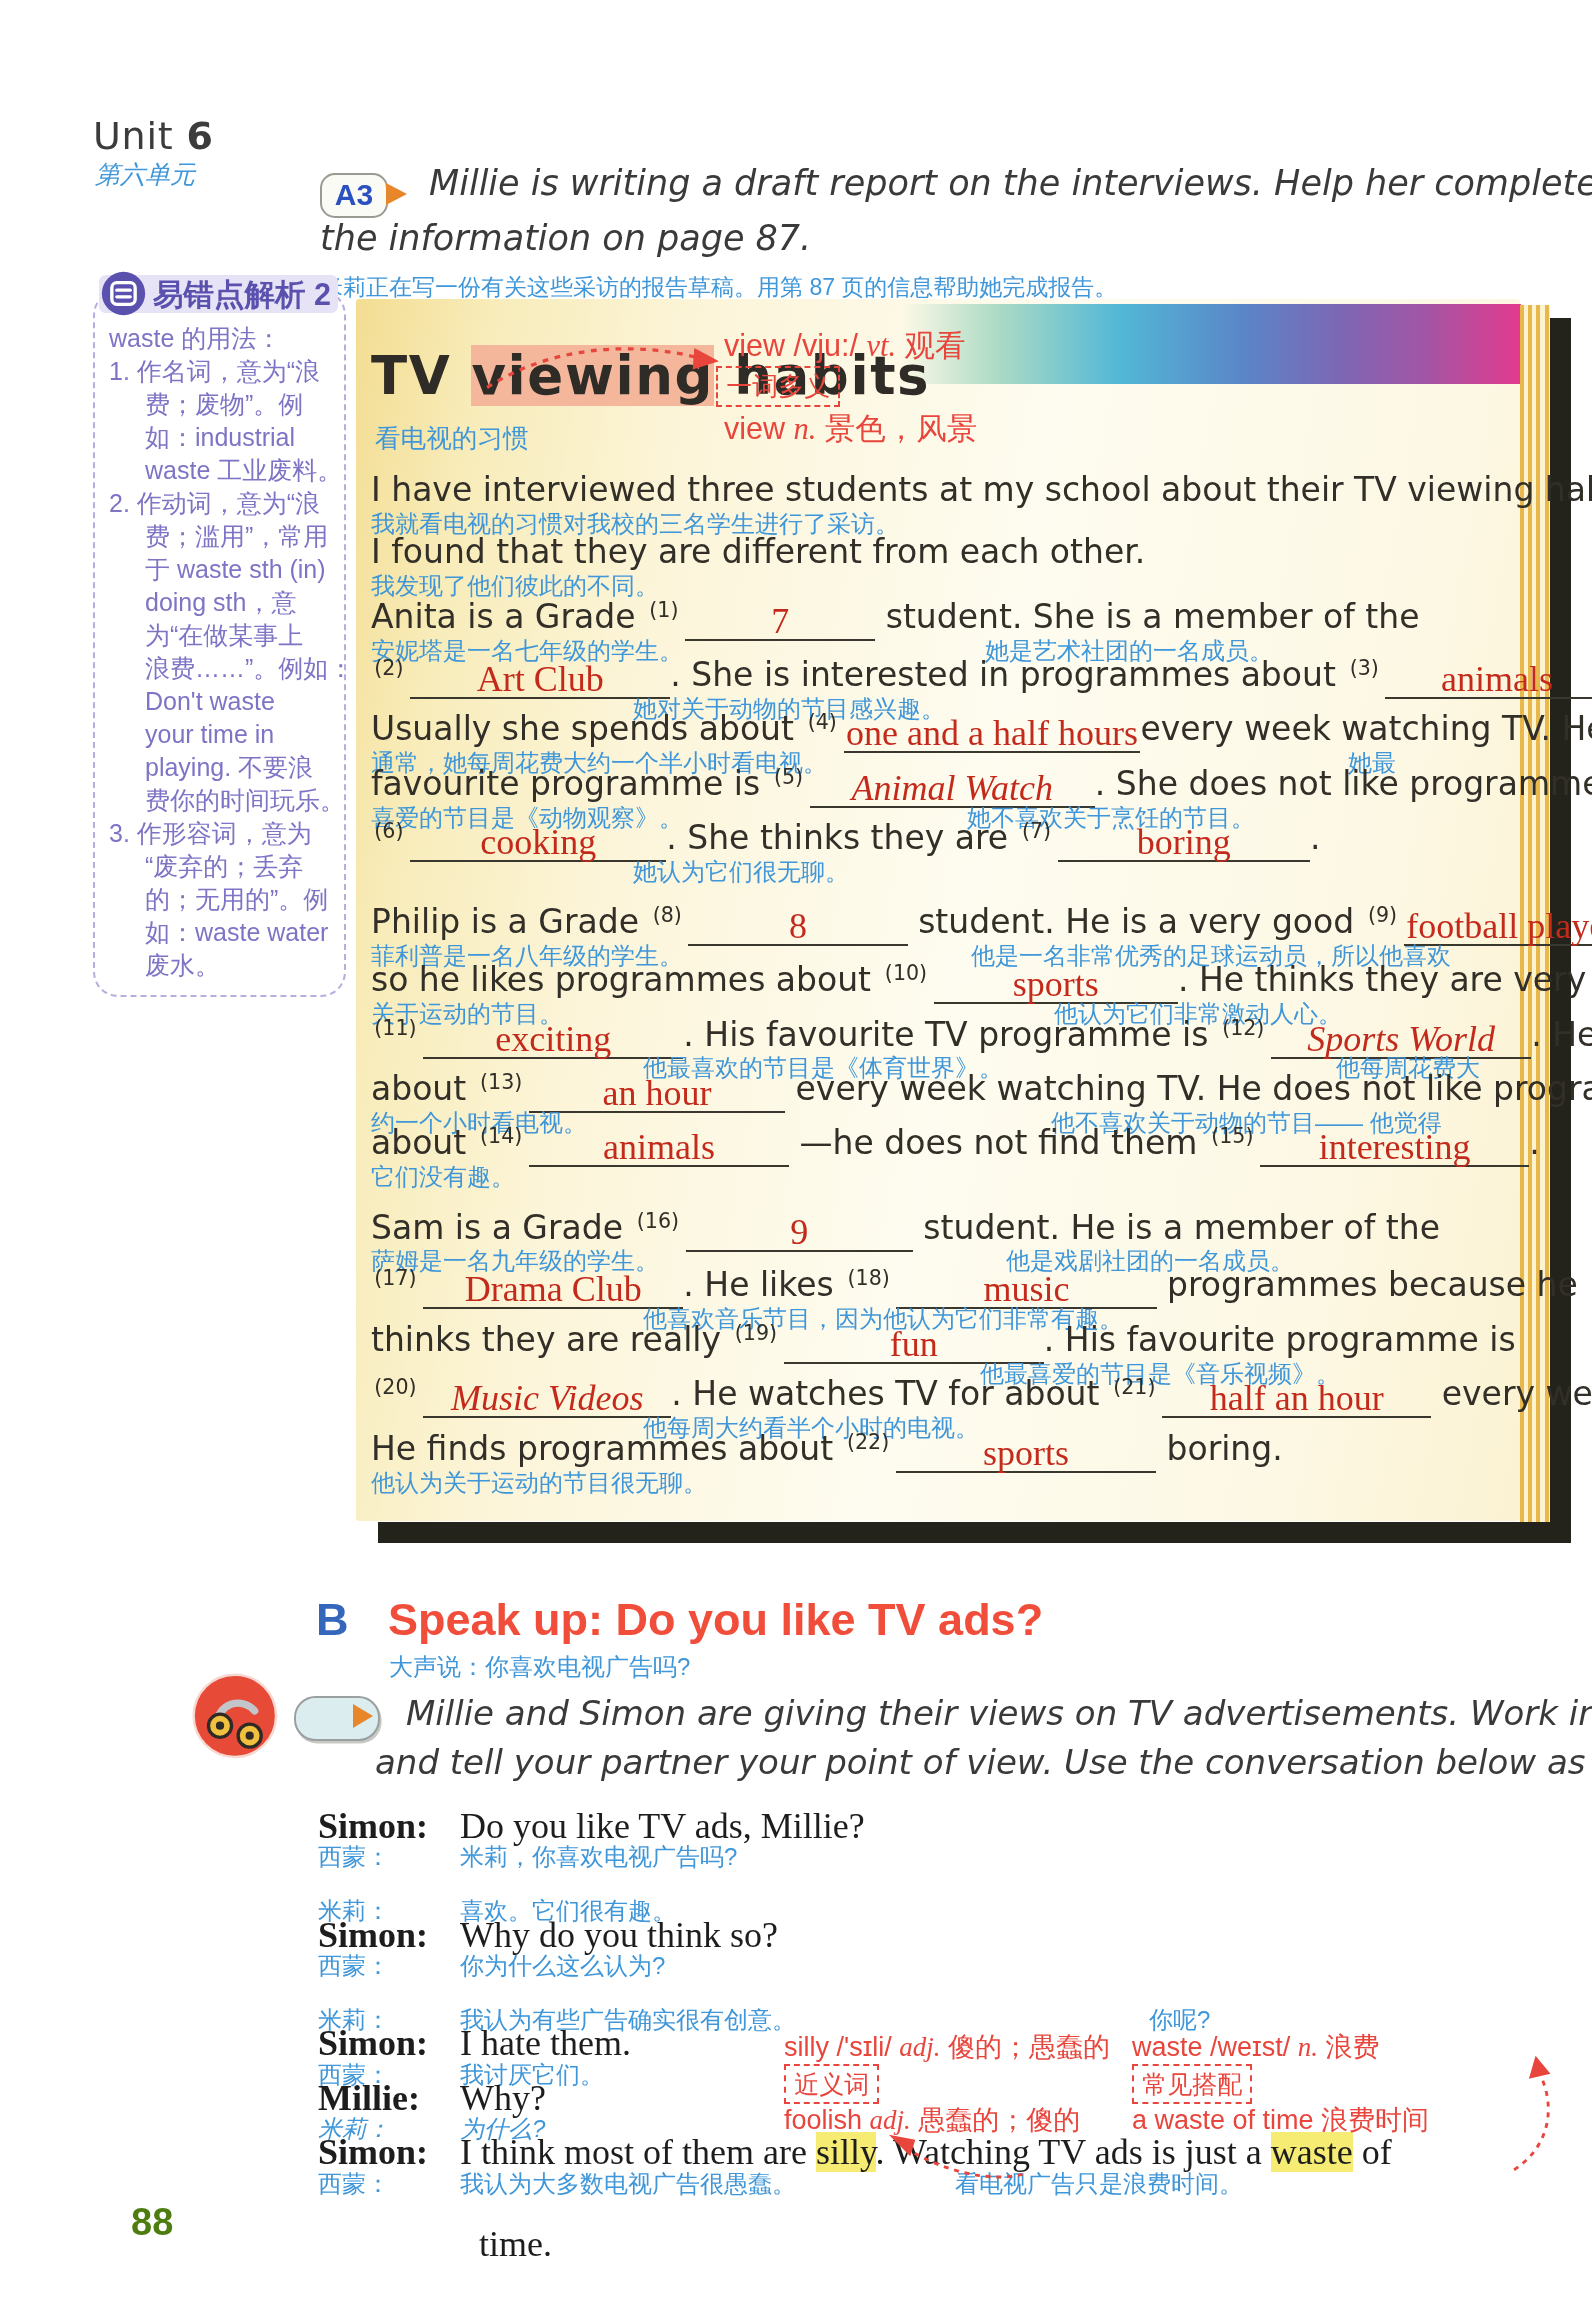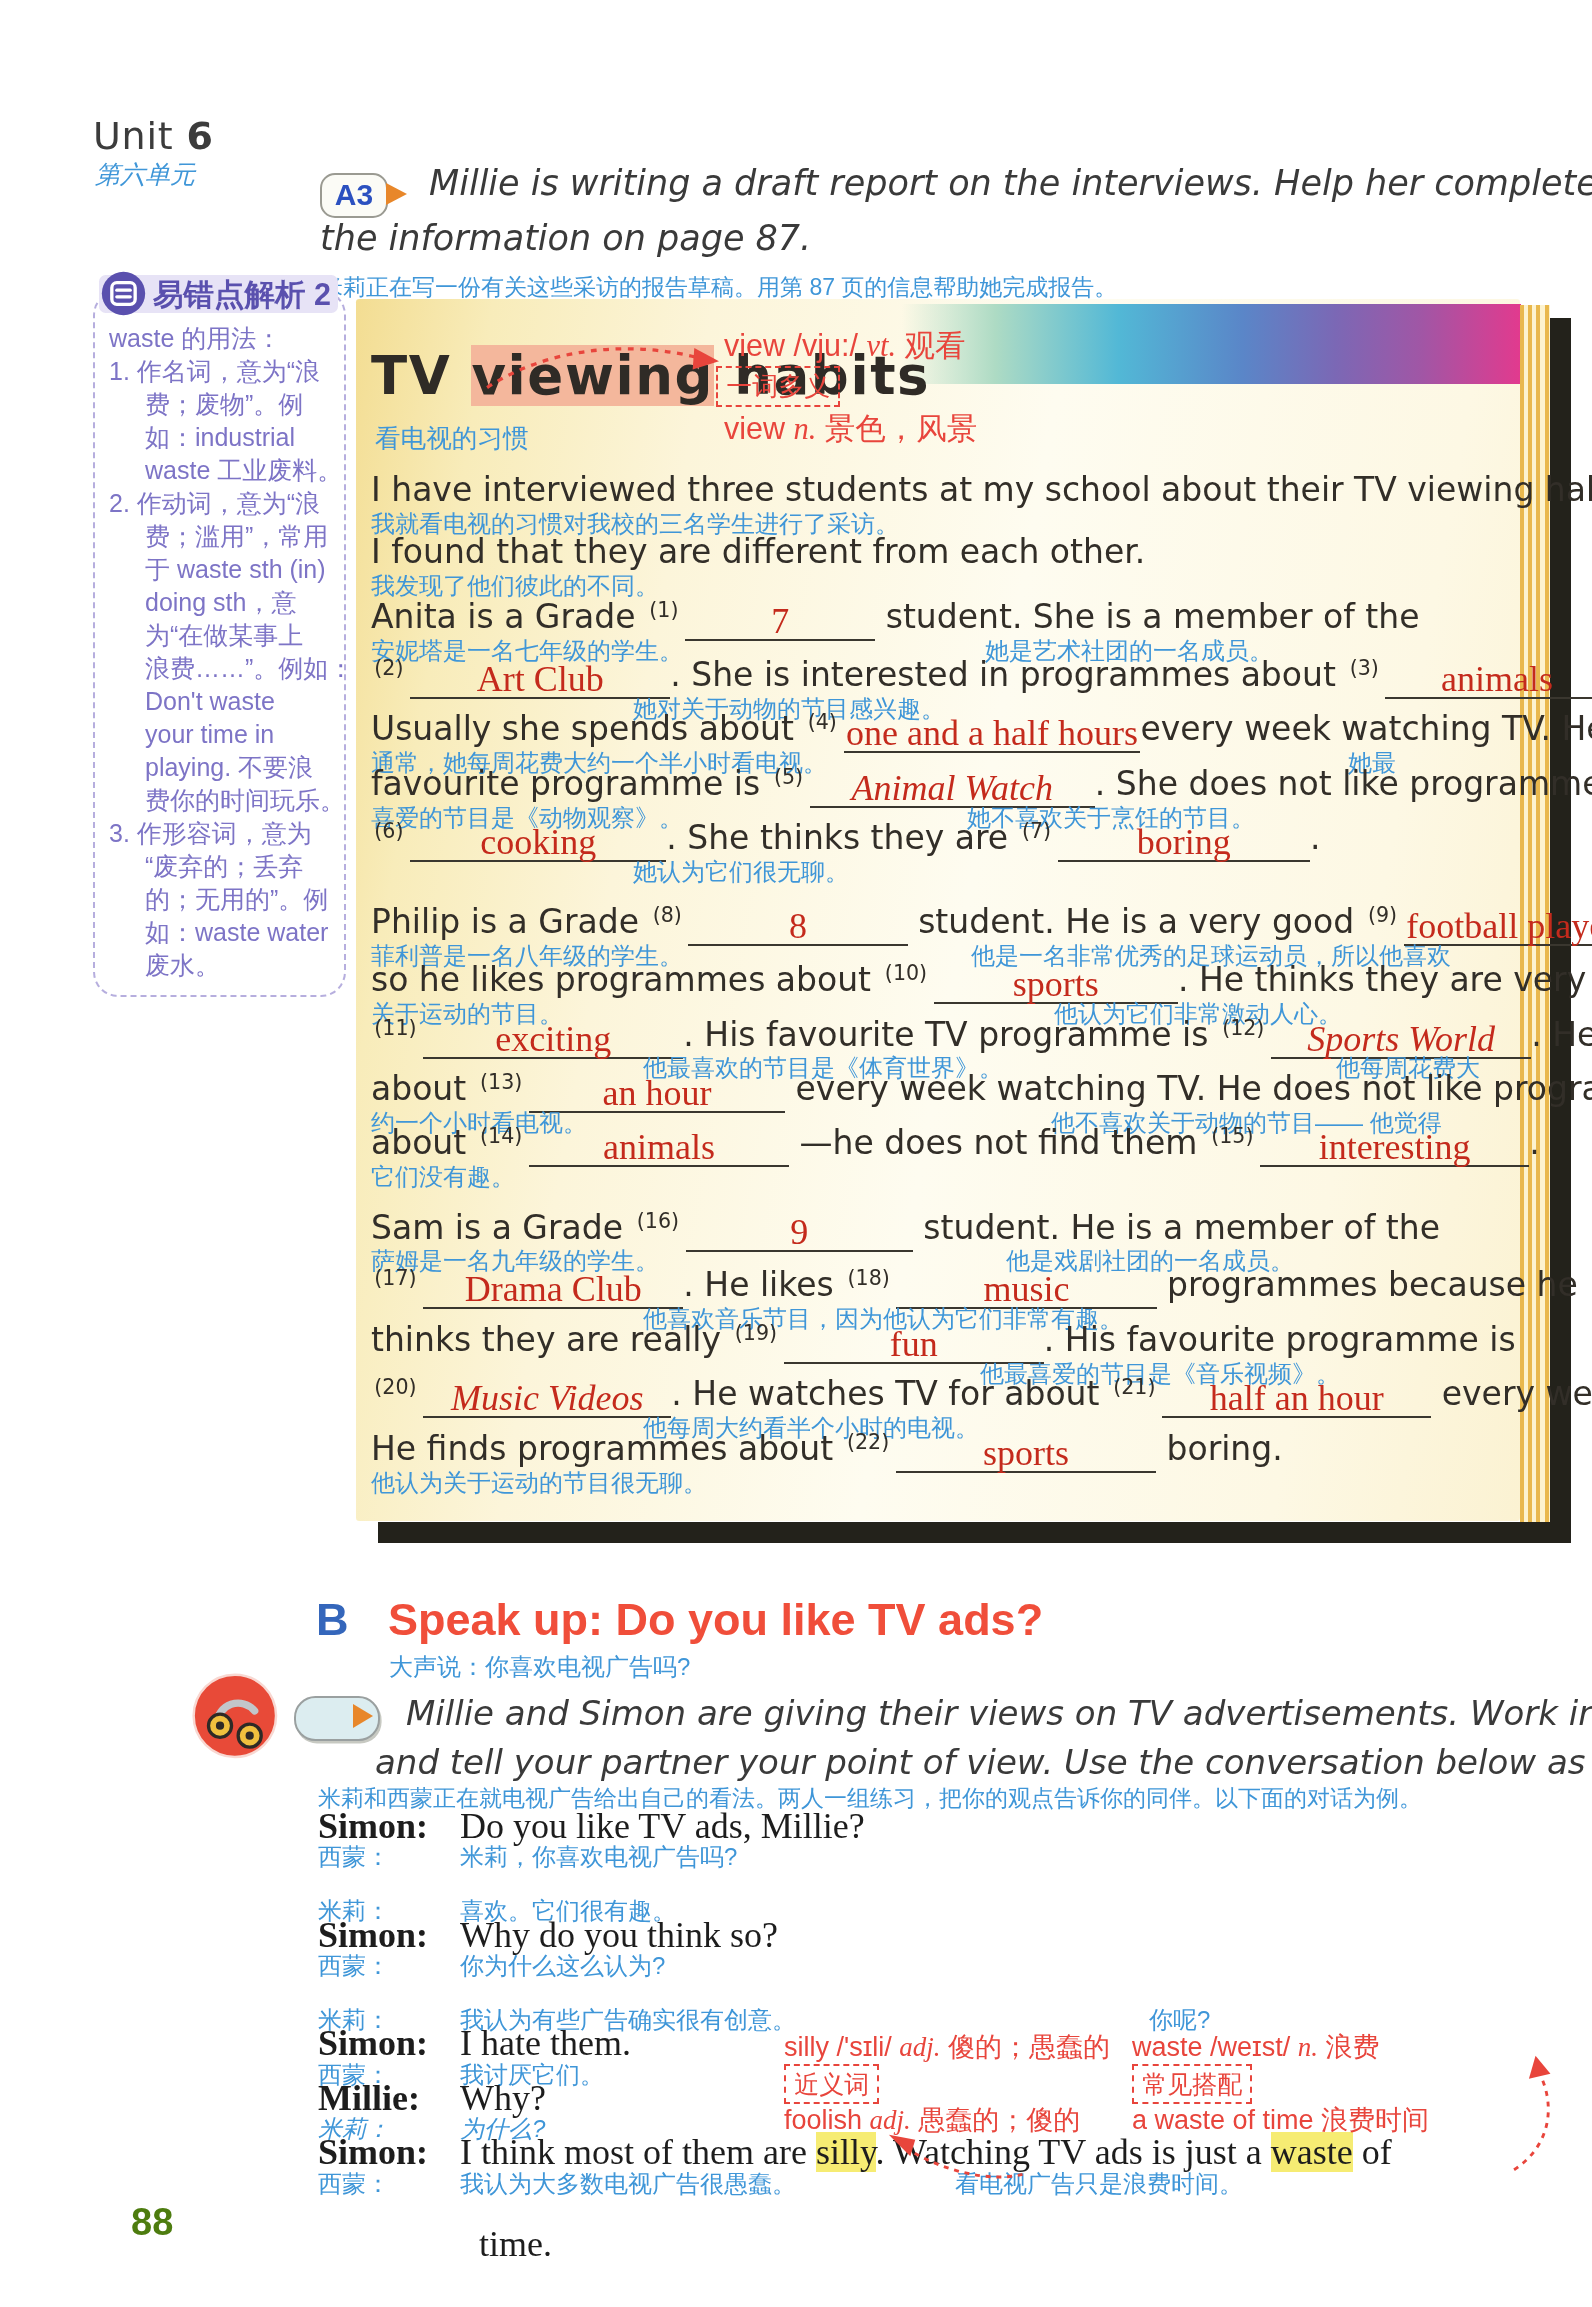--- a/index.html
+++ b/index.html
@@ -212,21 +212,20 @@
     <path d="M 30 62 A 26 26 0 0 1 76 46" fill="none" stroke="#c2c6ca" stroke-width="9" stroke-linecap="round"></path>
     <circle cx="34" cy="64" r="14" fill="#f0c03e" stroke="#2e2a26" stroke-width="4"></circle>
     <circle cx="34" cy="64" r="5" fill="#2e2a26"></circle>
     <circle cx="70" cy="76" r="14" fill="#f0c03e" stroke="#2e2a26" stroke-width="4"></circle>
     <circle cx="70" cy="76" r="5" fill="#2e2a26"></circle>
   </svg>
   <div class="play-pill"></div>
   <div class="play-tri"></div>
   <div class="b-inst" style="left:406px;top:1693px;">Millie and Simon are giving their views on TV advertisements. Work in pairs</div>
   <div class="b-inst" style="left:375px;top:1742px;">and tell your partner your point of view. Use the conversation below as a model.</div>
-  <div class="b-inst-zh">米莉和西蒙正在就电视广告给出自己的看法。两人一组练习，把你的观点告诉你的同伴。以下面的对话为例。</div>
 
   <div class="drow" style="top:1805px;"><span class="dsp">Simon:</span><span>Do you like TV ads, Millie?</span></div>
   <div class="dzh-row" style="top:1841px;"><span class="dzh-sp">西蒙：</span><span>米莉，你喜欢电视广告吗?</span></div>
 
   <div class="dzh-row" style="top:1895px;"><span class="dzh-sp">米莉：</span><span>喜欢。它们很有趣。</span></div>
 
   <div class="drow" style="top:1914px;"><span class="dsp">Simon:</span><span>Why do you think so?</span></div>
   <div class="dzh-row" style="top:1950px;"><span class="dzh-sp">西蒙：</span><span>你为什么这么认为?</span></div>
 
   <div class="dzh-row" style="top:2004px;"><span class="dzh-sp">米莉：</span><span>我认为有些广告确实很有创意。</span><span style="position:absolute;left:831px;">你呢?</span></div>

